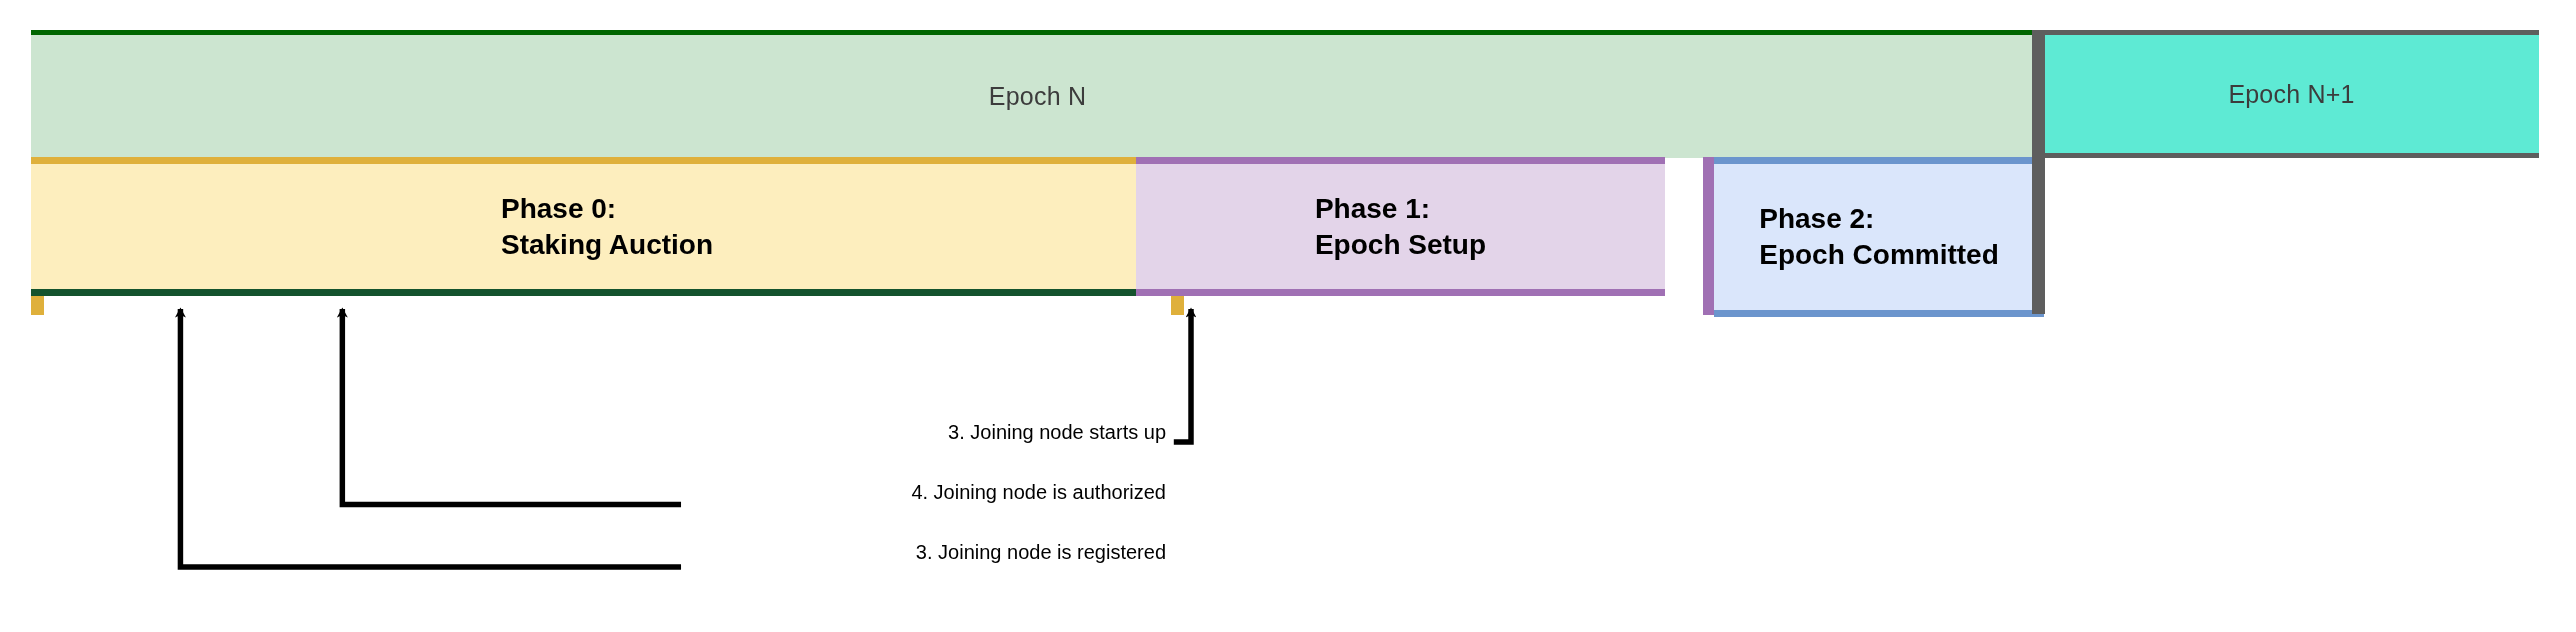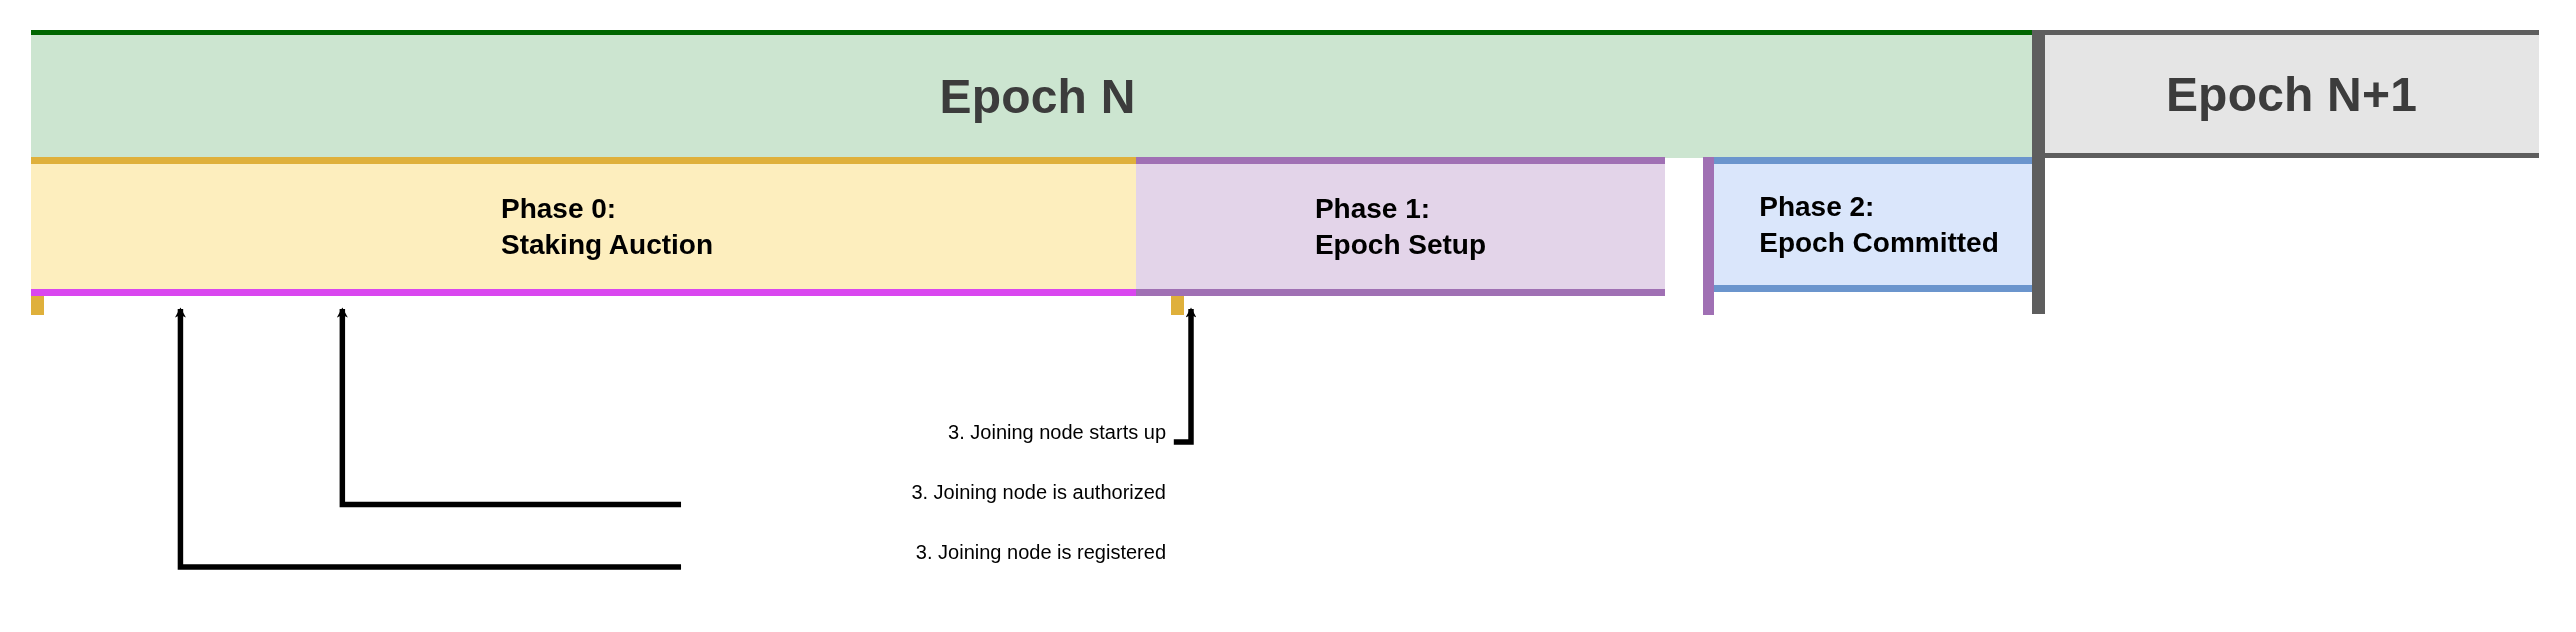--- a/index.html
+++ b/index.html
@@ -18,22 +18,22 @@
     overflow: hidden;
   }
 
   
   .epoch-box {
     position: absolute;
     box-sizing: border-box;
     display: flex;
     align-items: center;
     justify-content: center;
-    font-size: 48px;
-    font-weight: bold;
+    font-size: 25px;
+    font-weight: normal;
     color: #3c3c3c;
     letter-spacing: 0.2px;
     text-align: center;
   }
   #epoch-n {
     left: 31px;
     top: 30px;
     width: 2013px;
     height: 128px;
     background: #cce5d0;
@@ -46,21 +46,21 @@
     top: 30px;
     width: 12.5px;
     height: 128px;
     background: #006600;
   }
   #epoch-n1 {
     left: 2044px;
     top: 30px;
     width: 495px;
     height: 128px;
-    background: #e5e5e5;
+    background: #5eead4;
     border-top: 5.5px solid #5e5e5e;
     border-bottom: 5.5px solid #5e5e5e;
   }
 
   
   .phase-box {
     position: absolute;
     box-sizing: border-box;
     display: flex;
     flex-direction: column;
@@ -72,21 +72,21 @@
     line-height: 1.28;
     white-space: nowrap;
   }
   #phase-0 {
     left: 31px;
     top: 157px;
     width: 1152px;
     height: 139px;
     background: #fdeebe;
     border-top: 7px solid #dfb03b;
-    border-bottom: 7px solid #d946ef;
+    border-bottom: 7px solid #14532d;
   }
   #phase-0-leftbar {
     position: absolute;
     left: 31px;
     top: 157px;
     width: 13.3px;
     height: 158px;
     background: #dfb03b;
   }
   #phase-0-rightbar {
@@ -111,21 +111,21 @@
     left: 1703px;
     top: 157px;
     width: 11px;
     height: 158px;
     background: #a070b4;
   }
   #phase-2 {
     left: 1714px;
     top: 157px;
     width: 330px;
-    height: 135px;
+    height: 160px;
     background: #dae6fb;
     border-top: 7px solid #6b95cd;
     border-bottom: 7px solid #6b95cd;
     overflow: visible;
   }
   #phase-2 .phase-lines { overflow: visible; }
 
   
   #epoch-divider {
     position: absolute;
@@ -216,20 +216,20 @@
 
     <g>
       <path d="M 1500 565 L 1522 565 L 1522 395" stroke="#000000" stroke-width="7" fill="none" marker-end="url(#arrowhead)"></path>
     </g>
   </svg>
 
   <div class="annot-label" id="annot-3">
     <span>3. Joining node starts up</span>
   </div>
   <div class="annot-label" id="annot-2">
-    <span>3. Joining node is authorized</span>
+    <span>4. Joining node is authorized</span>
   </div>
   <div class="annot-label" id="annot-1">
     <span>3. Joining node is registered</span>
   </div>
 
 </div>
 
 
 </body></html>

